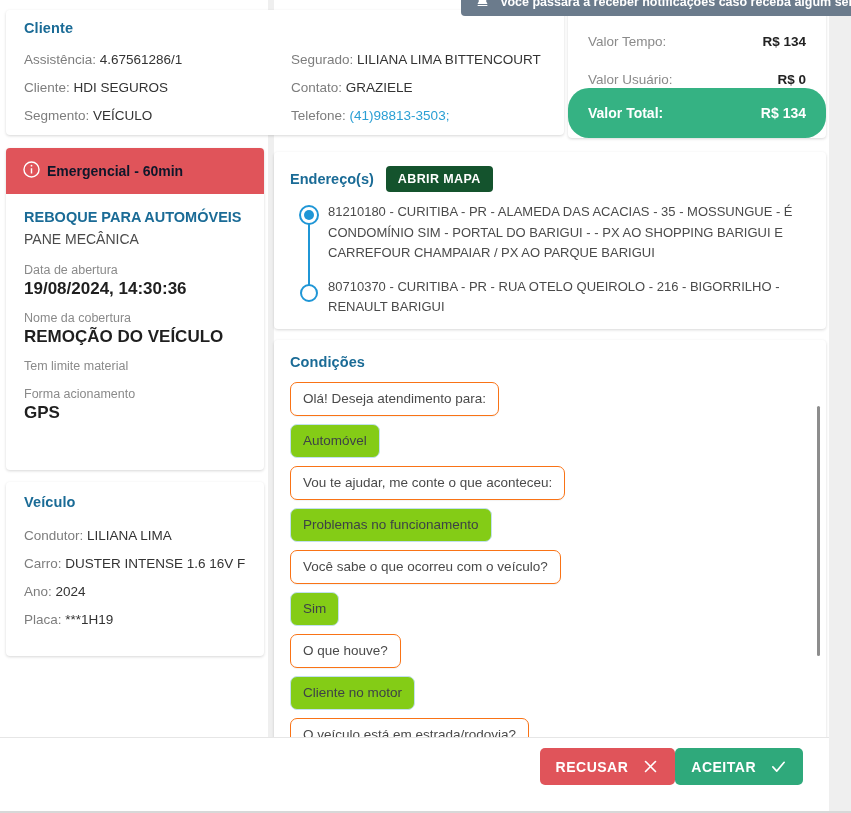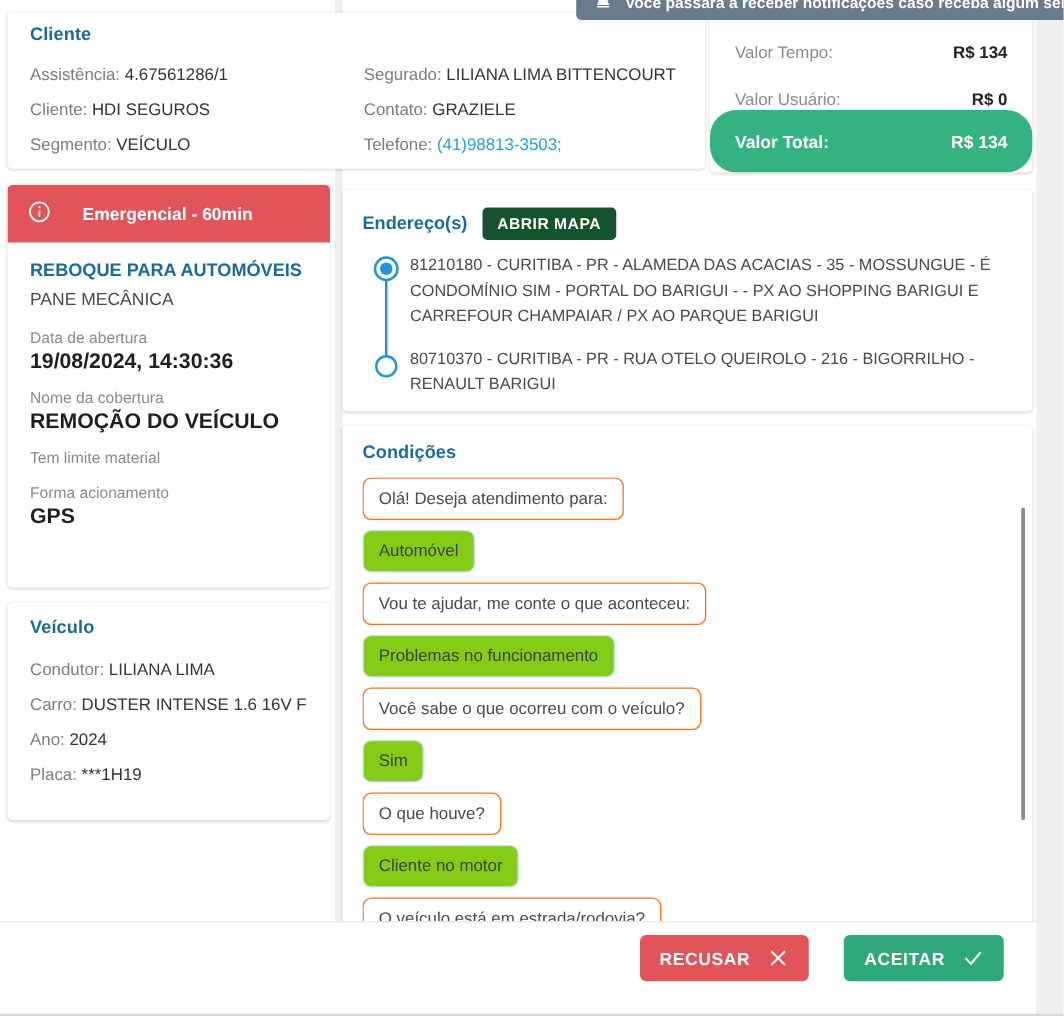--- a/index.html
+++ b/index.html
@@ -125,23 +125,23 @@
   
   #service-card {
     left: 6px; top: 148px;
     width: 258px; height: 322px;
     overflow: hidden;
     padding: 0;
   }
   .emg-banner {
     height: 46px;
     background: #e0545a;
-    display: flex; align-items: center; gap: 25px;
+    display: flex; align-items: center; gap: 6px;
     padding: 0 16px;
-    color: #ffffff;
+    color: #0f172a;
     font-size: 14px;
     font-weight: bold;
   }
   .emg-banner .info-ico { flex: 0 0 auto; display: block; }
   .svc-body { padding: 14px 18px 0 18px; }
   .svc-head {
     color: #1a6b96;
     font-size: 14.5px;
     font-weight: bold;
     line-height: 18px;
@@ -262,21 +262,21 @@
   }
 
   
   .footer-bar {
     position: absolute;
     left: 0; bottom: 18px;
     width: 829px; height: 58px;
     background: #ffffff;
     border-top: 1px solid #e6e6e6;
     display: flex; align-items: center; justify-content: flex-end;
-    gap: 28px;
+    gap: 0;
     padding-right: 26px;
     z-index: 40;
   }
   .btn-action {
     display: inline-flex; align-items: center; gap: 14px;
     border: none;
     border-radius: 5px;
     color: #ffffff;
     font-family: "Liberation Sans", sans-serif;
     font-size: 14px;

